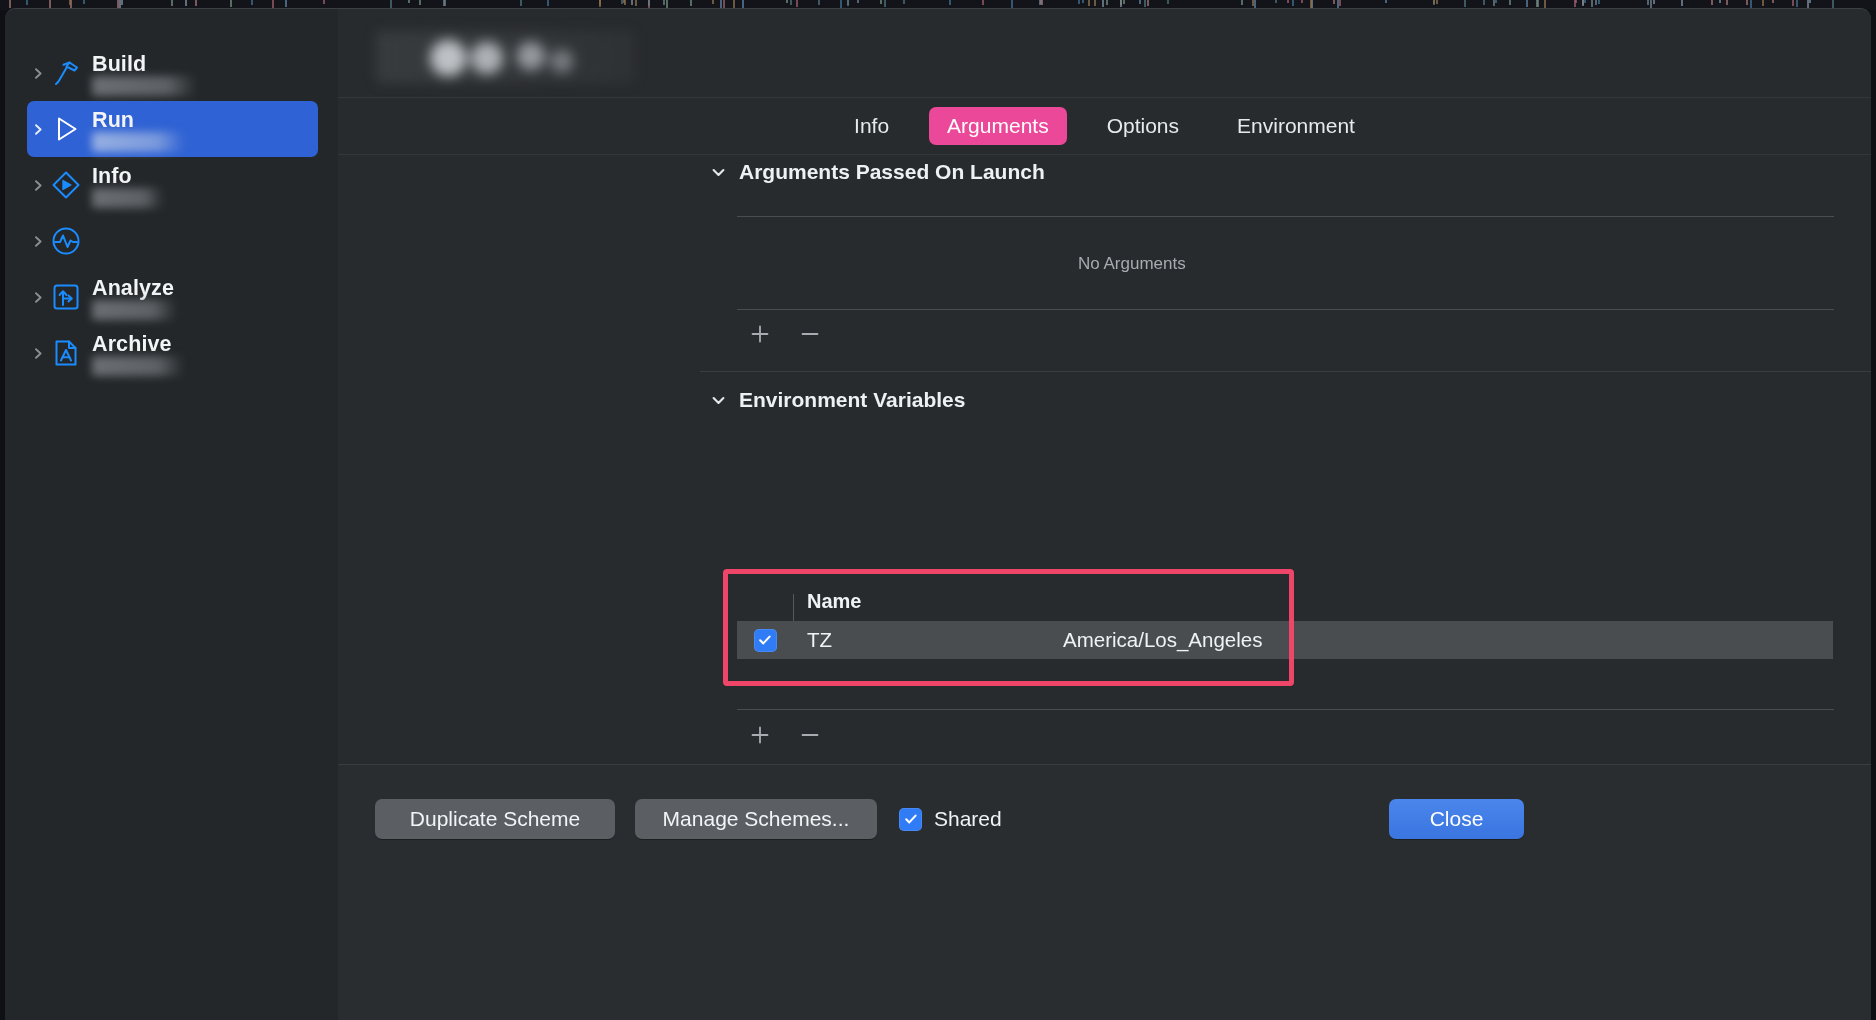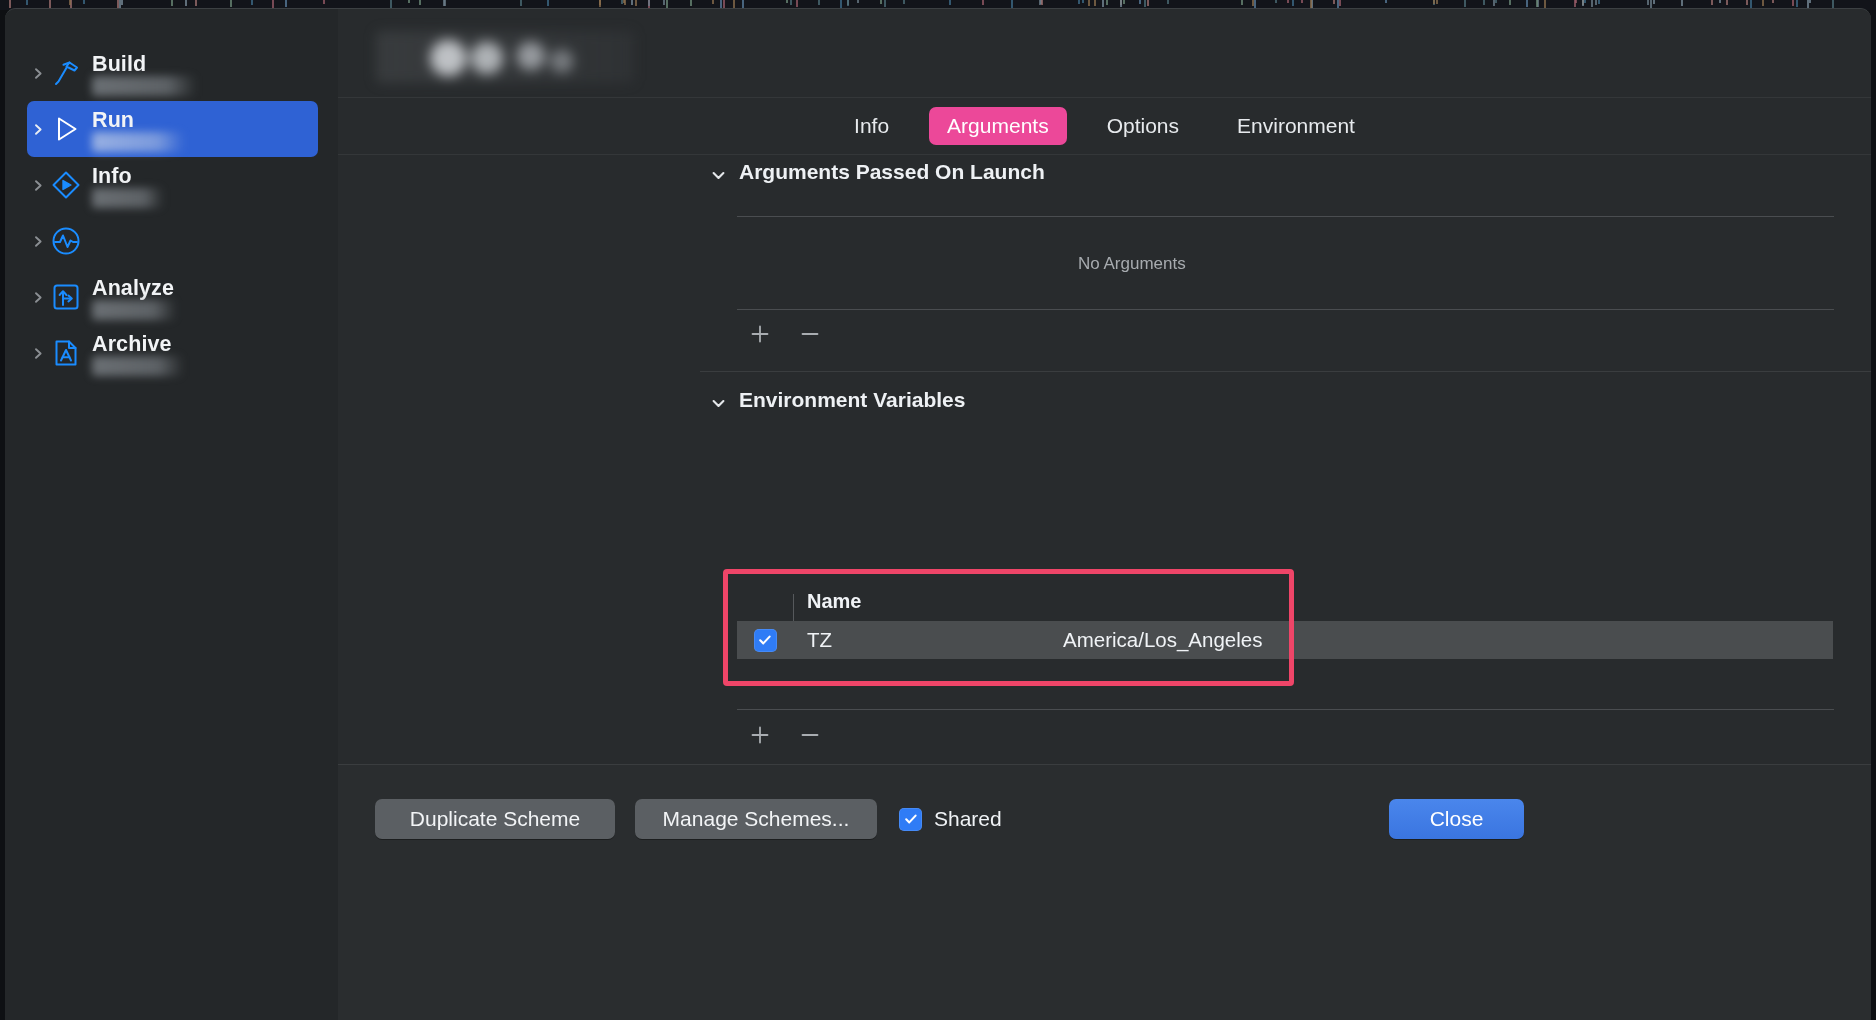--- a/index.html
+++ b/index.html
@@ -177,21 +177,21 @@
   .body-area {
     position: absolute;
     top: 145px; left: 0;
     width: 1533px;
     height: 610px;
   }
 
   .section-header {
     position: absolute;
     display: flex;
-    align-items: flex-end;
+    align-items: center;
     gap: 12px;
   }
   .sec-twisty { color: #e4e7ea; display: flex; align-items: center; }
   .sec-title {
     font-size: 21px;
     font-weight: bold;
     color: #eef1f4;
   }
 
   .hrule {

